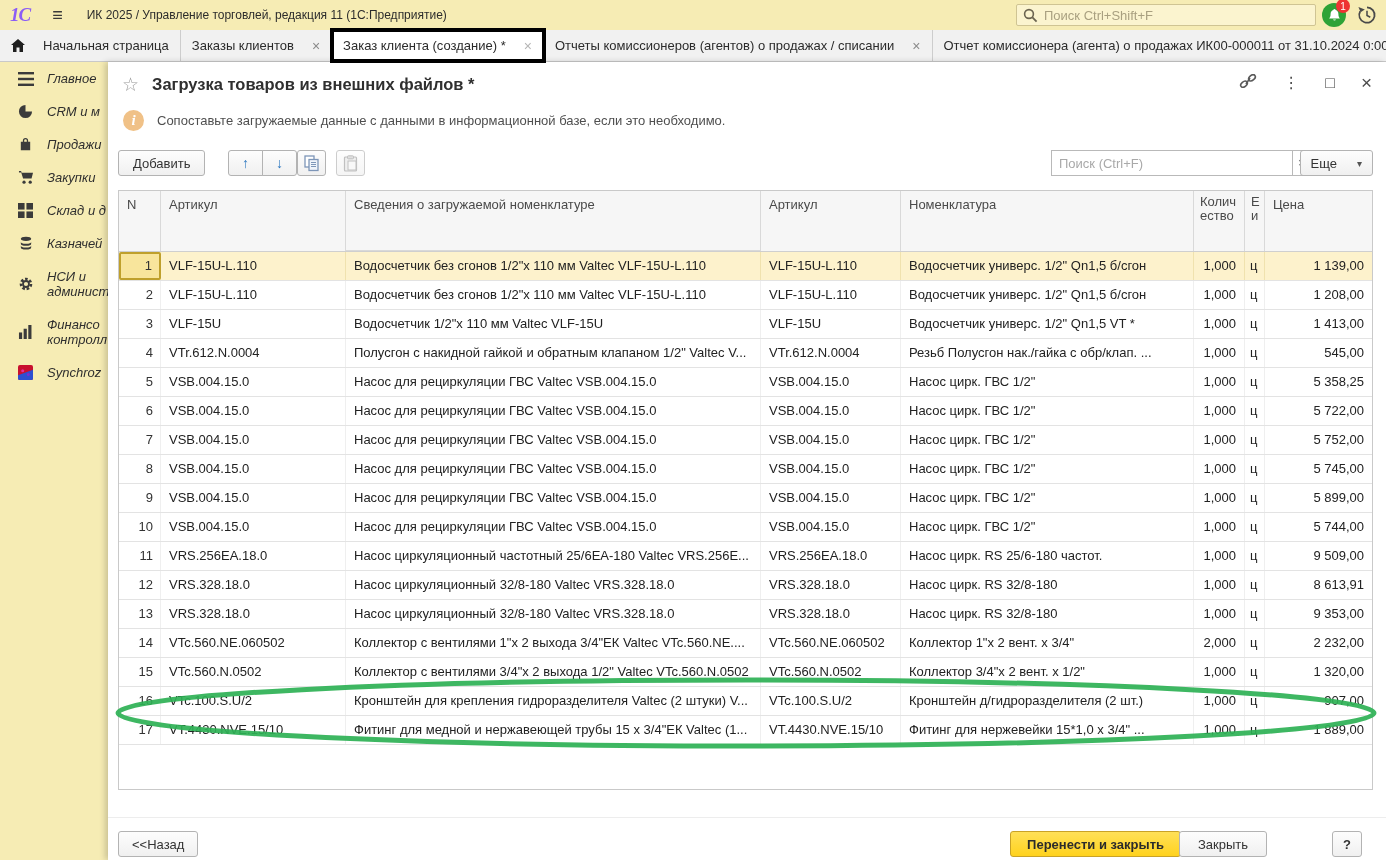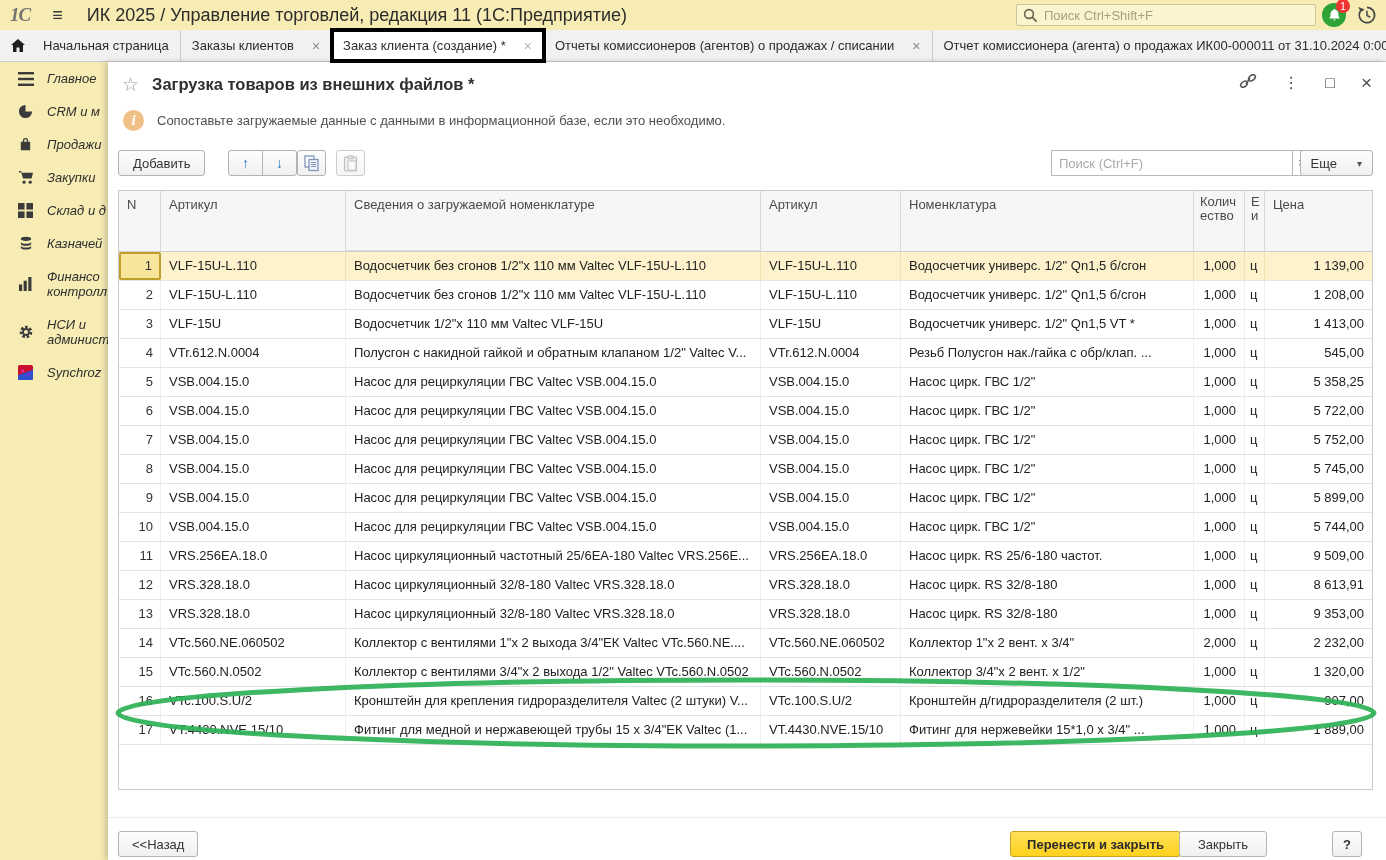--- a/index.html
+++ b/index.html
@@ -4,23 +4,23 @@
 <style>
   * { box-sizing: border-box; margin: 0; padding: 0; }
   html,body { width:1386px; height:860px; }
   body { font-family: "Liberation Sans", "DejaVu Sans", sans-serif; background:#fff; overflow:hidden; }
   .screen { position:relative; width:1386px; height:860px; }
 
   
   .topbar { position:absolute; left:0; top:0; width:1386px; height:30px;
             background:#f6ecb4; display:flex; align-items:center; }
   .logo-1c { font-family:"Liberation Serif", serif; font-style:italic; font-weight:bold;
-             color:#737373; font-size:19px; margin-left:10px; letter-spacing:-1px; }
+             color:#8b5cf6; font-size:19px; margin-left:10px; letter-spacing:-1px; }
   .menu-glyph { font-size:18px; color:#3a3a3a; margin-left:22px; cursor:pointer; }
-  .app-title { font-size:18px; color:#2c2c2c; margin-left:24px; }
+  .app-title { font-size:12px; color:#2c2c2c; margin-left:24px; }
   .top-search { position:absolute; left:1016px; top:4px; width:300px; height:22px;
                 background:#fbf4cf; border:1px solid #cfc493; border-radius:2px;
                 display:flex; align-items:center; padding:0 6px; gap:6px; }
   .top-search input { border:none; outline:none; background:transparent; font-size:13px;
                       color:#333; width:100%; }
   .top-search input::placeholder { color:#a9a080; }
   .bell-wrap { position:absolute; left:1322px; top:3px; width:24px; height:24px;
                background:#2ea336; border-radius:50%; display:flex; align-items:center;
                justify-content:center; cursor:pointer; }
   .bell-badge { position:absolute; right:-4px; top:-4px; min-width:14px; height:14px;
@@ -253,38 +253,38 @@
               <ellipse cx="8" cy="3" rx="5.5" ry="2.2"></ellipse>
               <path d="M2.5 6 a5.5 2.2 0 0 0 11 0 v2.2 a5.5 2.2 0 0 1 -11 0 Z"></path>
               <path d="M2.5 10 a5.5 2.2 0 0 0 11 0 v2.2 a5.5 2.2 0 0 1 -11 0 Z"></path>
             </g>
           </svg>
         </span>
         <span class="sidebar-label">Казначей</span>
       </div>
       <div class="sidebar-item">
         <span class="sidebar-icon">
+          <svg width="16" height="16" viewBox="0 0 16 16">
+            <circle cx="8" cy="8" r="5" fill="none" stroke="#3b3b3b" stroke-width="2.6" stroke-dasharray="2.6 1.8"></circle>
+            <circle cx="8" cy="8" r="3" fill="none" stroke="#3b3b3b" stroke-width="1.8"></circle>
+          </svg>
+        </span>
+        <span class="sidebar-label">НСИ и админист</span>
+      </div>
+      <div class="sidebar-item">
+        <span class="sidebar-icon">
           <svg width="15" height="14" viewBox="0 0 16 15">
             <g fill="#3b3b3b">
               <rect x="1" y="8" width="3.4" height="7"></rect>
               <rect x="6" y="4" width="3.4" height="11"></rect>
               <rect x="11" y="0" width="3.4" height="15"></rect>
             </g>
           </svg>
         </span>
         <span class="sidebar-label">Финансо контролл</span>
-      </div>
-      <div class="sidebar-item">
-        <span class="sidebar-icon">
-          <svg width="16" height="16" viewBox="0 0 16 16">
-            <circle cx="8" cy="8" r="5" fill="none" stroke="#3b3b3b" stroke-width="2.6" stroke-dasharray="2.6 1.8"></circle>
-            <circle cx="8" cy="8" r="3" fill="none" stroke="#3b3b3b" stroke-width="1.8"></circle>
-          </svg>
-        </span>
-        <span class="sidebar-label">НСИ и админист</span>
       </div>
       <div class="sidebar-item">
         <span class="sidebar-icon">
           <svg width="15" height="15" viewBox="0 0 16 16">
             <rect width="16" height="16" rx="2" fill="#c8102e"></rect>
             <path d="M0 11 L16 5 V14 a2 2 0 0 1 -2 2 H2 a2 2 0 0 1 -2 -2 Z" fill="#2d4fd0"></path>
             <circle cx="5" cy="6" r="1.6" fill="#e0319a"></circle>
             <circle cx="11" cy="10" r="1.6" fill="#7a2dd0"></circle>
           </svg>
         </span>

